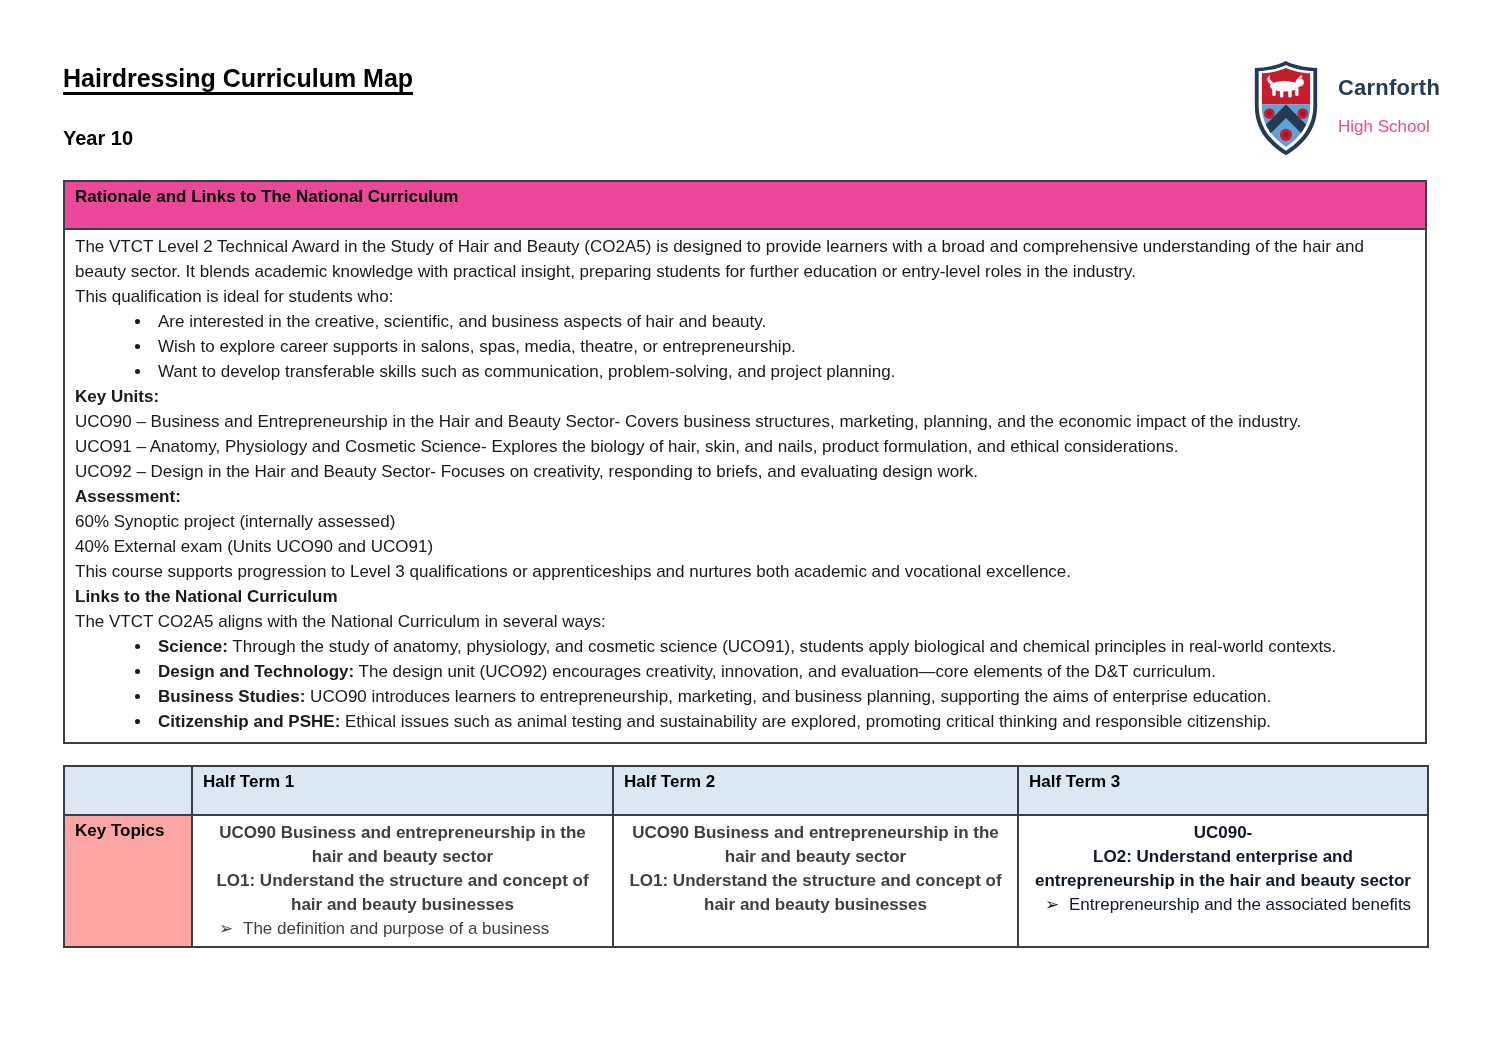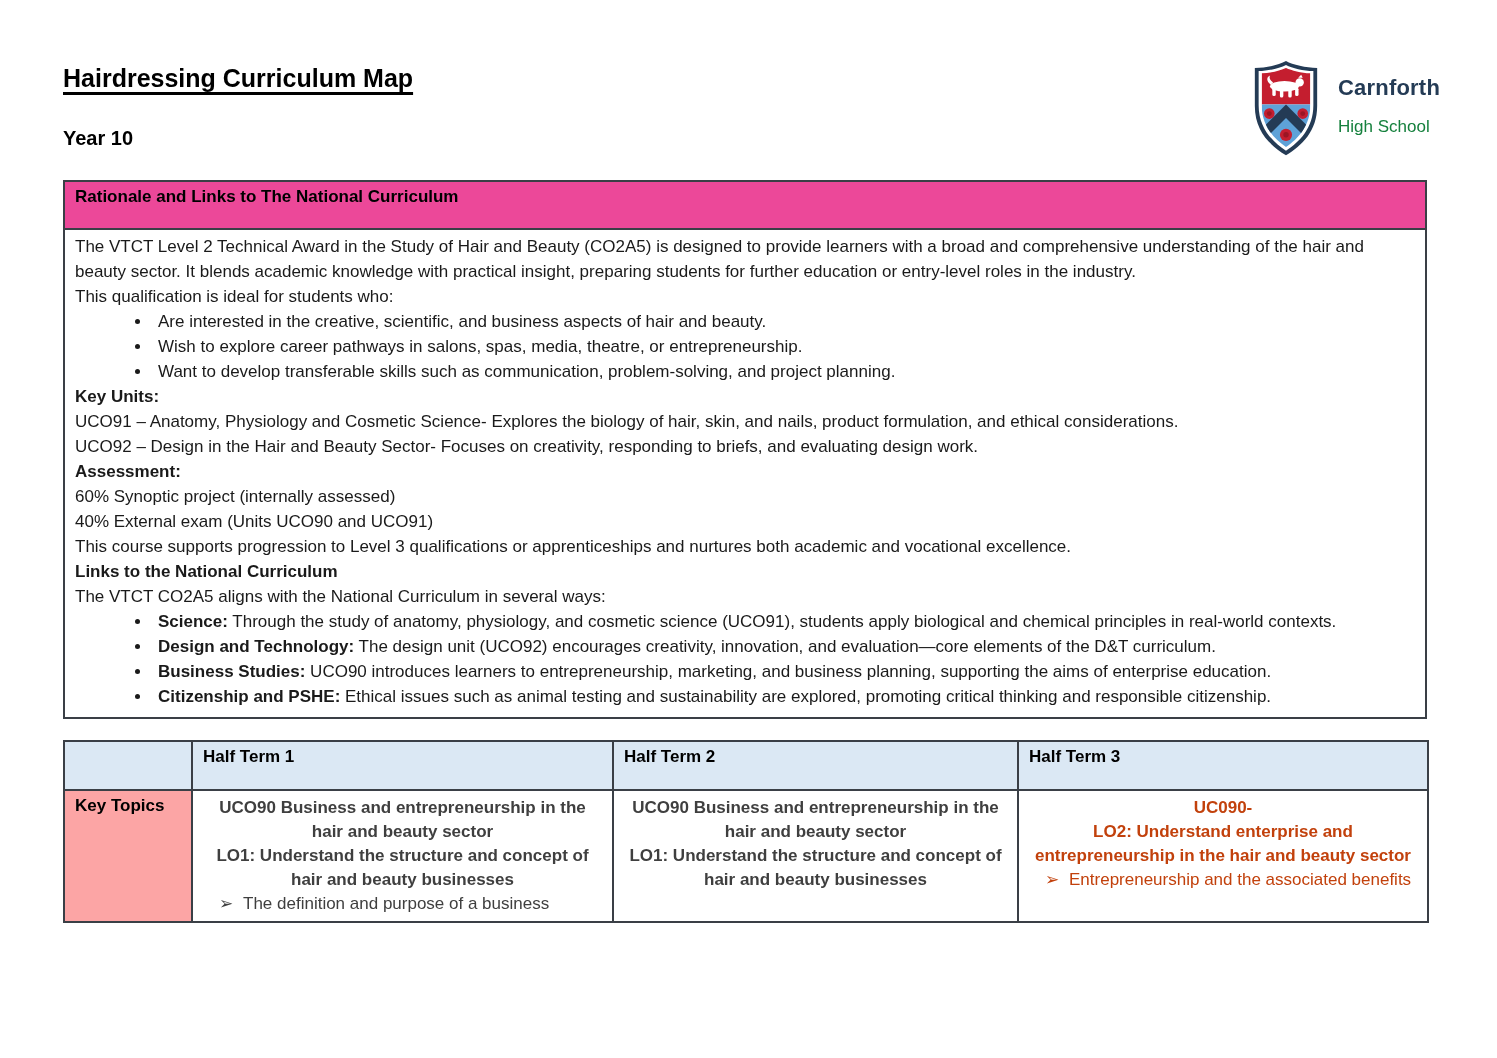--- a/index.html
+++ b/index.html
@@ -10,21 +10,21 @@
 
   
   .doc-title { margin-top:64px; font-size:25px; font-weight:bold;
     text-decoration:underline; text-decoration-thickness:2.5px; text-underline-offset:5px; color:#000; }
   .doc-subtitle { margin-top:34px; font-size:20px; font-weight:bold; color:#000; }
 
   
   .logo { position:absolute; left:1248px; top:58px; display:flex; align-items:center; }
   .logo-text { margin-left:14px; margin-top:-6px; }
   .logo-name { font-size:22px; font-weight:bold; color:#243b55; letter-spacing:.2px; }
-  .logo-tag { font-size:17px; color:#15803d; margin-top:16px; }
+  .logo-tag { font-size:17px; color:#ec4899; margin-top:16px; }
 
   
   .t1 { margin-top:30px; border:2px solid #3a3f46; }
   .t1-header { background:#ec4899; border-bottom:2px solid #3a3f46;
     padding:5px 10px 21px 10px; font-size:17px; font-weight:bold; color:#000; }
   .t1-body { padding:4px 29px 8px 10px; font-size:17px; line-height:25px; }
   .t1-body p { margin:0; }
   .sec-gap { margin-top:22px; }
   .bold { font-weight:bold; }
   ul.dots { list-style:disc outside; margin:0; padding-left:77px; }
@@ -33,21 +33,21 @@
   
   .t2 { margin-top:21px; width:1364px; border-collapse:collapse; table-layout:fixed; }
   .t2 col.c1 { width:128px; } .t2 col.c2 { width:421px; }
   .t2 col.c3 { width:405px; } .t2 col.c4 { width:410px; }
   .t2 th, .t2 td { border:2px solid #3a3f46; vertical-align:top; text-align:left;
     padding:5px 10px; font-size:17px; }
   .t2 th { background:#dbe8f4; font-weight:bold; color:#000; height:49px; }
   .t2 td.row-label { background:#fca5a5; font-weight:bold; color:#000; }
   .t2 td.topic { font-weight:bold; line-height:24px; height:124px;text-align:center; }
   .t2 td.gray { color:#3f3f3f; }
-  .t2 td.black { color:#c2410c; }
+  .t2 td.black { color:#0f172a; }
   .arrow-li { display:flex; font-weight:normal; padding-left:6px; }
   .arrow-li .arrow { width:34px; flex:0 0 34px; }
 
   [data-interactable="false"] { cursor:default; }
 </style>
 </head>
 <body>
 
 <div class="page" data-interactable="false">
 
@@ -93,25 +93,26 @@
     <div class="doc-title" data-interactable="false">Hairdressing Curriculum Map</div>
     <div class="doc-subtitle" data-interactable="false">Year 10</div>
 
     <div class="t1" data-interactable="false">
       <div class="t1-header" data-interactable="false">Rationale and Links to The National Curriculum</div>
       <div class="t1-body" data-interactable="false">
         <p data-interactable="false">The VTCT Level 2 Technical Award in the Study of Hair and Beauty (CO2A5) is designed to provide learners with a broad and comprehensive understanding of the hair and beauty sector. It blends academic knowledge with practical insight, preparing students for further education or entry-level roles in the industry.</p>
         <p data-interactable="false">This qualification is ideal for students who:</p>
         <ul class="dots" data-interactable="false">
           <li data-interactable="false">Are interested in the creative, scientific, and business aspects of hair and beauty.</li>
-          <li data-interactable="false">Wish to explore career pathways in salons, spas, media, theatre, or entrepreneurship.</li>
+          <li data-interactable="false">Wish to explore career supports in salons, spas, media, theatre, or entrepreneurship.</li>
           <li data-interactable="false">Want to develop transferable skills such as communication, problem-solving, and project planning.</li>
         </ul>
 
         <p class="sec-gap bold" data-interactable="false">Key Units:</p>
+        <p data-interactable="false">UCO90 – Business and Entrepreneurship in the Hair and Beauty Sector- Covers business structures, marketing, planning, and the economic impact of the industry.</p>
         <p data-interactable="false">UCO91 – Anatomy, Physiology and Cosmetic Science- Explores the biology of hair, skin, and nails, product formulation, and ethical considerations.</p>
         <p data-interactable="false">UCO92 – Design in the Hair and Beauty Sector- Focuses on creativity, responding to briefs, and evaluating design work.</p>
 
         <p class="sec-gap bold" data-interactable="false">Assessment:</p>
         <p data-interactable="false">60% Synoptic project (internally assessed)</p>
         <p data-interactable="false">40% External exam (Units UCO90 and UCO91)</p>
         <p data-interactable="false">This course supports progression to Level 3 qualifications or apprenticeships and nurtures both academic and vocational excellence.</p>
 
         <p class="sec-gap bold" data-interactable="false">Links to the National Curriculum</p>
         <p data-interactable="false">The VTCT CO2A5 aligns with the National Curriculum in several ways:</p>

